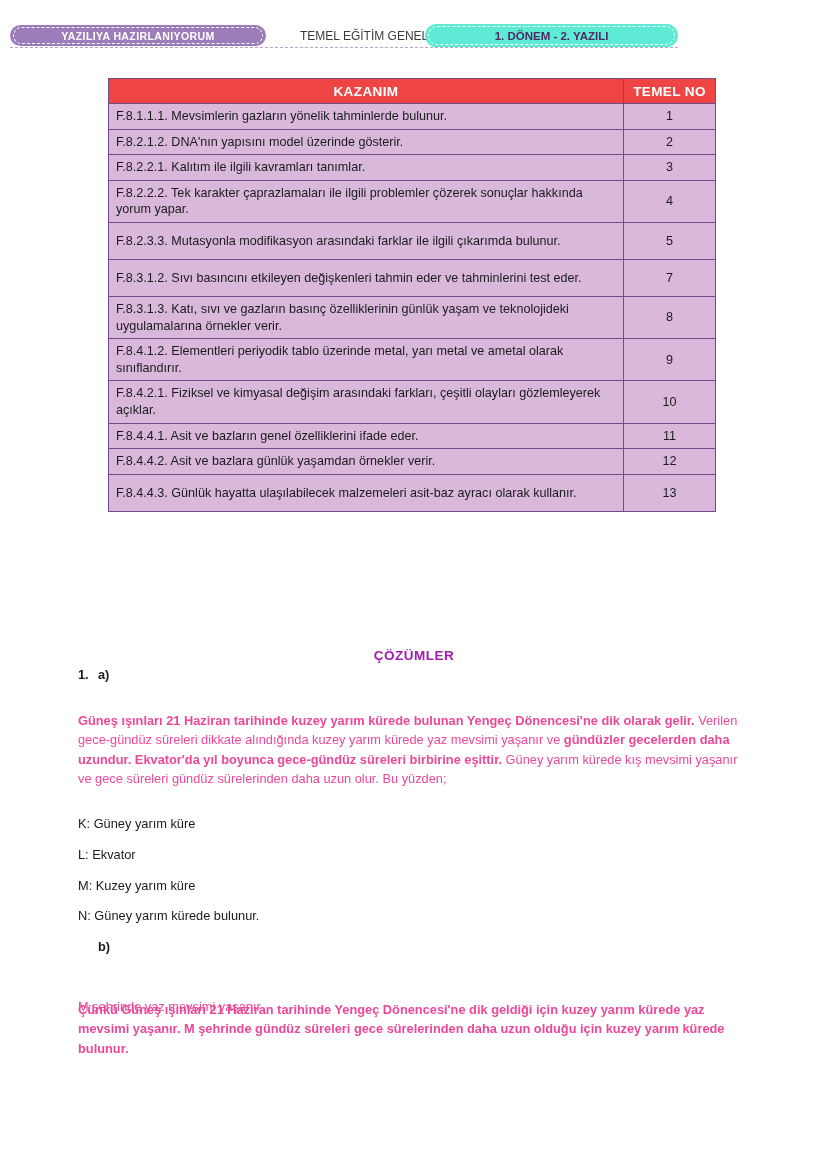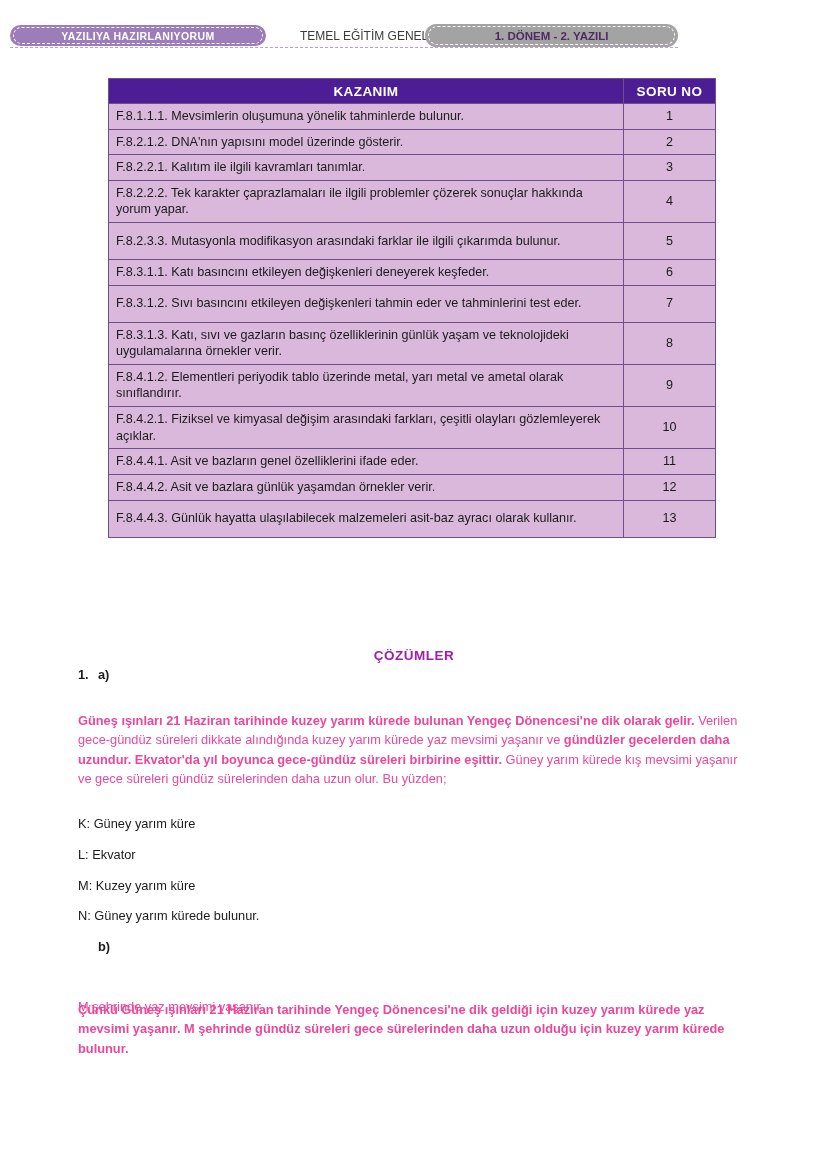--- a/index.html
+++ b/index.html
@@ -69,21 +69,21 @@
     font-size: 12px;
     color: #3b3b3b;
     white-space: nowrap;
   }
   .badge-right {
     position: absolute;
     top: 24px;
     right: 10px;
     width: 253px;
     height: 23px;
-    background: #a3a3a3;
+    background: #5eead4;
     border-radius: 12px;
     box-sizing: border-box;
     display: flex;
     align-items: center;
     justify-content: center;
   }
   .badge-right::after {
     content: "";
     position: absolute;
     top: 2px; left: 3px; right: 3px; bottom: 2px;
@@ -107,21 +107,21 @@
     width: 607px;
     border-collapse: collapse;
     table-layout: fixed;
   }
   .kazanim-table th,
   .kazanim-table td {
     border: 1px solid #6f4f8a;
     vertical-align: middle;
   }
   .kazanim-table thead th {
-    background: #4c1d95;
+    background: #ef4444;
     color: #ffffff;
     font-size: 13.5px;
     font-weight: bold;
     letter-spacing: 0.4px;
     height: 22px;
     padding: 1px 4px;
     text-align: center;
   }
   .col-kazanim { width: 515px; }
   .col-soru { width: 92px; }
@@ -234,47 +234,43 @@
 </div>
 
 <table class="kazanim-table">
   <colgroup>
     <col class="col-kazanim">
     <col class="col-soru">
   </colgroup>
   <thead>
     <tr>
       <th>KAZANIM</th>
-      <th>SORU NO</th>
+      <th>TEMEL NO</th>
     </tr>
   </thead>
   <tbody id="table-body">
       <tr>
-        <td>F.8.1.1.1. Mevsimlerin oluşumuna yönelik tahminlerde bulunur.</td>
+        <td>F.8.1.1.1. Mevsimlerin gazların yönelik tahminlerde bulunur.</td>
         <td class="cell-no">1</td>
       </tr>
       <tr>
         <td>F.8.2.1.2. DNA'nın yapısını model üzerinde gösterir.</td>
         <td class="cell-no">2</td>
       </tr>
       <tr>
         <td>F.8.2.2.1. Kalıtım ile ilgili kavramları tanımlar.</td>
         <td class="cell-no">3</td>
       </tr>
       <tr class="row-tall">
         <td>F.8.2.2.2. Tek karakter çaprazlamaları ile ilgili problemler çözerek sonuçlar hakkında yorum yapar.</td>
         <td class="cell-no">4</td>
       </tr>
       <tr class="row-tall">
         <td>F.8.2.3.3. Mutasyonla modifikasyon arasındaki farklar ile ilgili çıkarımda bulunur.</td>
         <td class="cell-no">5</td>
-      </tr>
-      <tr>
-        <td>F.8.3.1.1. Katı basıncını etkileyen değişkenleri deneyerek keşfeder.</td>
-        <td class="cell-no">6</td>
       </tr>
       <tr class="row-tall">
         <td>F.8.3.1.2. Sıvı basıncını etkileyen değişkenleri tahmin eder ve tahminlerini test eder.</td>
         <td class="cell-no">7</td>
       </tr>
       <tr class="row-tall">
         <td>F.8.3.1.3. Katı, sıvı ve gazların basınç özelliklerinin günlük yaşam ve teknolojideki uygulamalarına örnekler verir.</td>
         <td class="cell-no">8</td>
       </tr>
       <tr class="row-tall">

